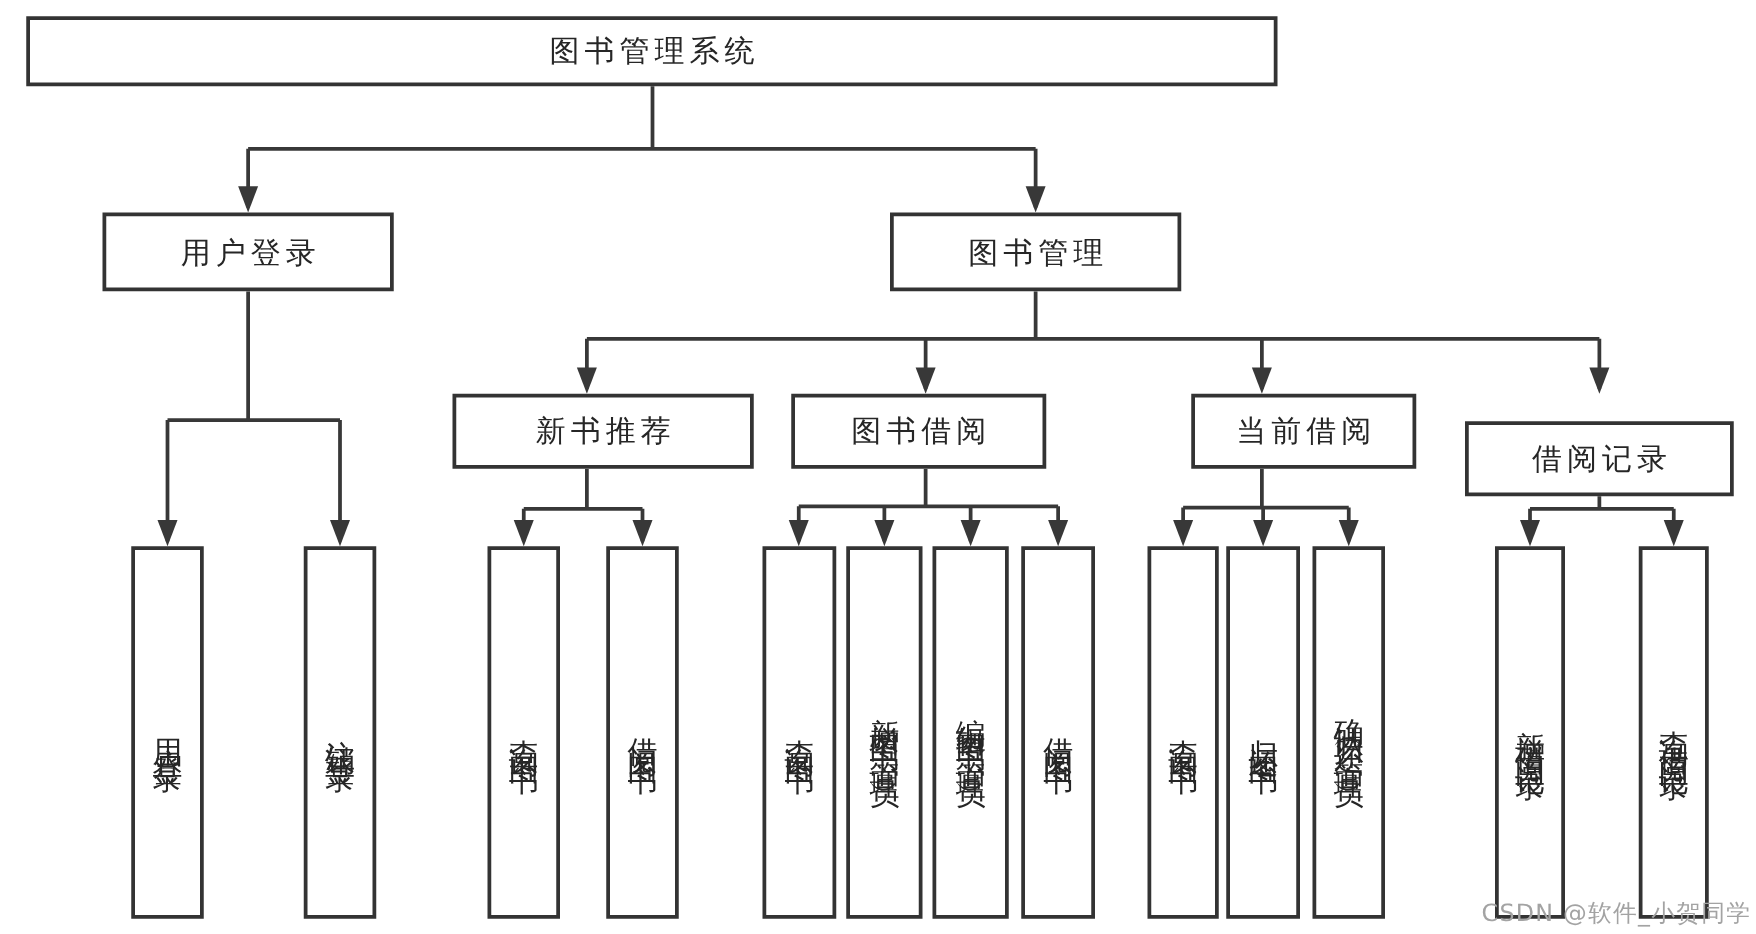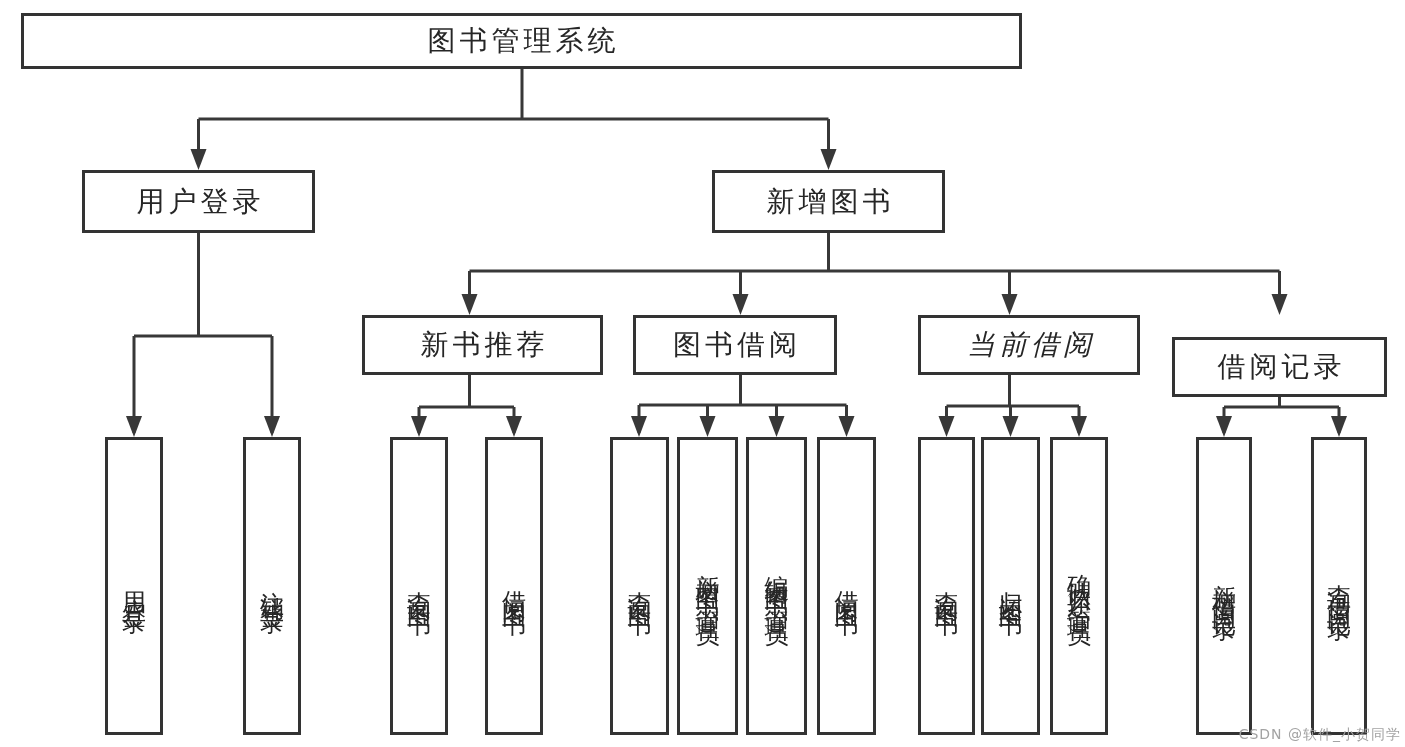--- a/index.html
+++ b/index.html
@@ -25,39 +25,39 @@
     position: absolute;
     box-sizing: border-box;
     border: 3px solid #333333;
     background: #ffffff;
     display: flex;
     align-items: center;
     justify-content: center;
     color: #262626;
   }
   .hlabel {
-    font-size: 28px;
+    font-size: 24px;
     letter-spacing: 4px;
     text-indent: 4px;
     white-space: nowrap;
     line-height: 1;
   }
   .vlabel {
     writing-mode: vertical-rl;
     text-orientation: mixed;
     font-size: 24px;
     letter-spacing: 7px;
     line-height: 1;
     white-space: nowrap;
   }
   .watermark {
     position: absolute;
     right: 4px;
     bottom: 3px;
-    font-size: 14px;
+    font-size: 19px;
     color: #a3a3a3;
     letter-spacing: 1px;
     white-space: nowrap;
     z-index: 5;
   }
 </style>
 </head>
 <body>
 
 <div class="canvas">
@@ -103,30 +103,30 @@
   </svg>
 
   <div class="box" style="left:21px; top:13px; width:1001px; height:56px;">
     <span class="hlabel">图书管理系统</span>
   </div>
 
   <div class="box" style="left:82px; top:170px; width:233px; height:63px;">
     <span class="hlabel">用户登录</span>
   </div>
   <div class="box" style="left:712px; top:170px; width:233px; height:63px;">
-    <span class="hlabel">新增图书</span>
+    <span class="hlabel">图书管理</span>
   </div>
 
   <div class="box" style="left:362px; top:315px; width:241px; height:60px;">
     <span class="hlabel">新书推荐</span>
   </div>
   <div class="box" style="left:633px; top:315px; width:204px; height:60px;">
     <span class="hlabel">图书借阅</span>
   </div>
-  <div class="box" style="left:918px; top:315px; width:222px; height:60px;font-style:italic;">
+  <div class="box" style="left:953px; top:315px; width:180px; height:60px;">
     <span class="hlabel">当前借阅</span>
   </div>
   <div class="box" style="left:1172px; top:315px; width:215px; height:60px;margin-top:22px;">
     <span class="hlabel">借阅记录</span>
   </div>
 
   <div class="box" style="left:105px; top:437px; width:58px; height:298px;">
     <span class="vlabel">用户登录</span>
   </div>
   <div class="box" style="left:243px; top:437px; width:58px; height:298px;">

